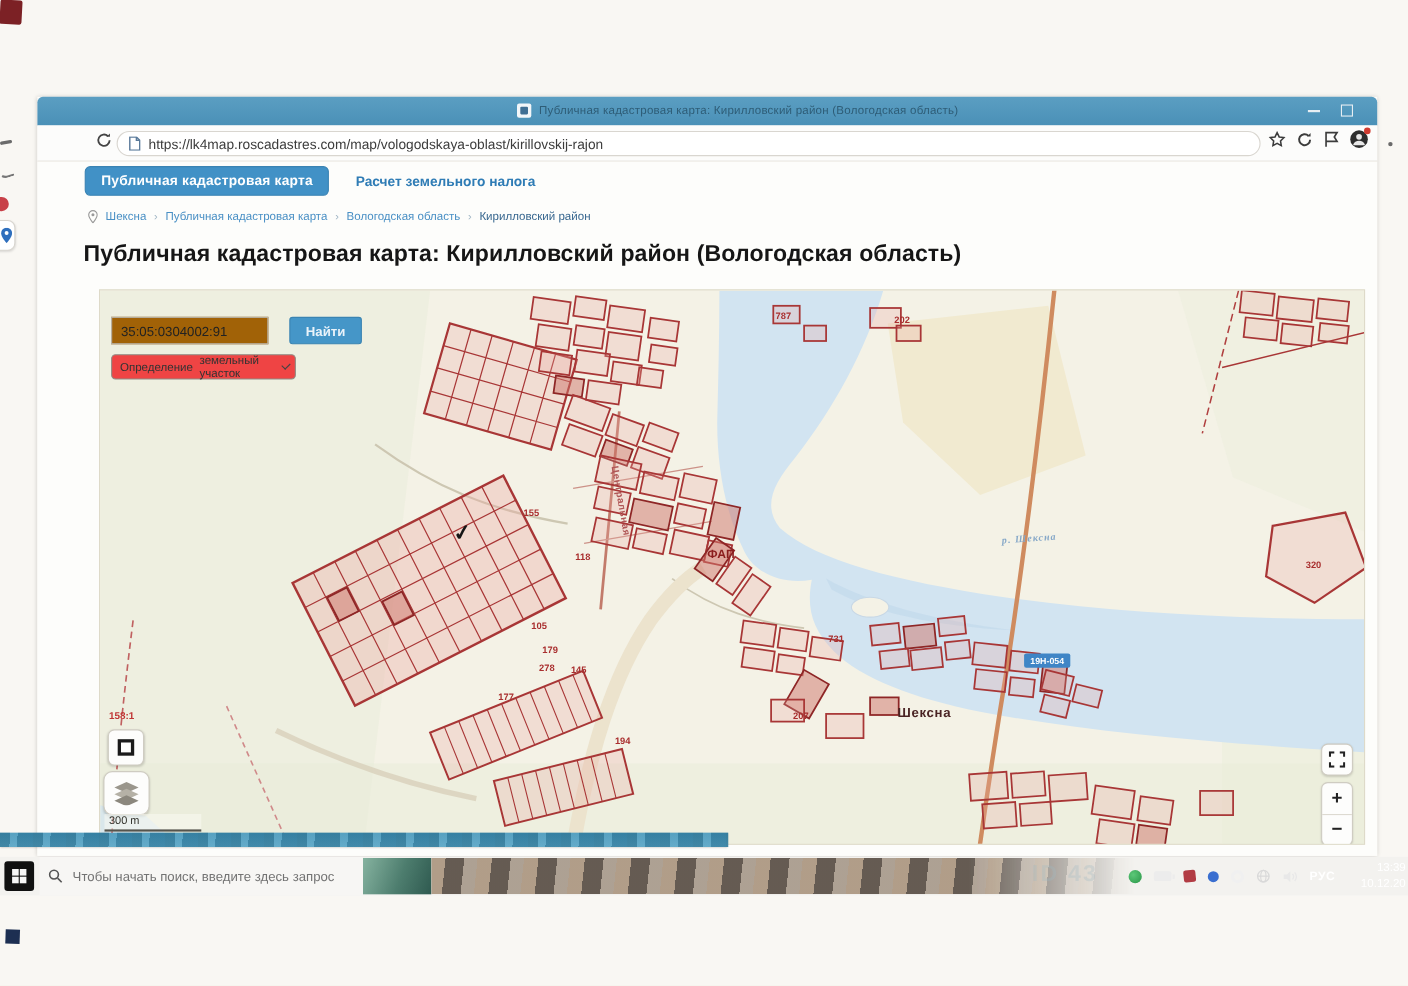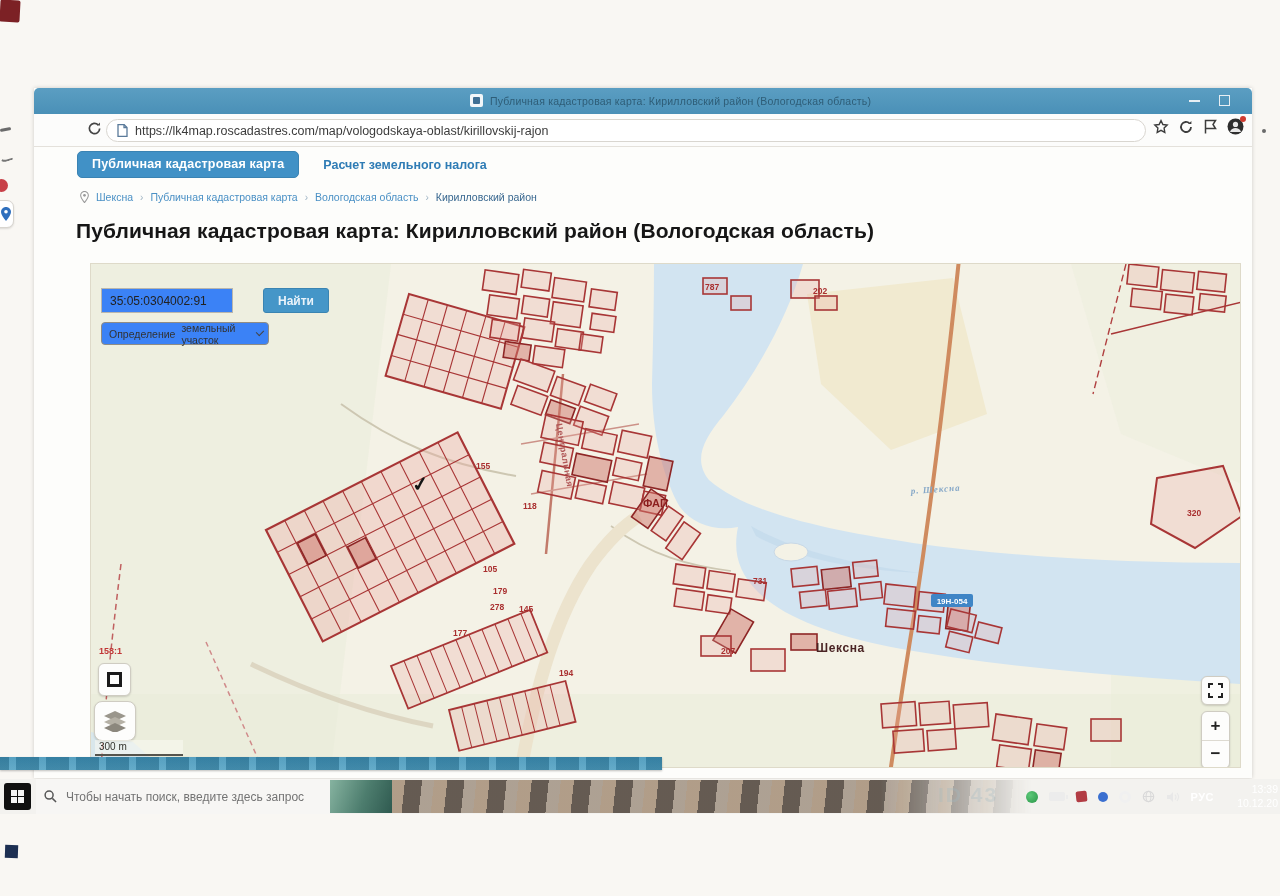--- a/index.html
+++ b/index.html
@@ -51,23 +51,23 @@
   .mapwrap svg.basemap { position:absolute; left:0; top:0; }
   .pnum { font:700 8.5px "Liberation Sans", sans-serif; fill:#a92f2f; }
   .maplabel-dark { font:700 11px "Liberation Sans", sans-serif; fill:#8b1d1d; }
   .maplabel-town { font:600 12px "Liberation Sans", sans-serif; fill:#4a2424; letter-spacing:.6px; }
   .maplabel-river { font:italic 600 9px "Liberation Serif", serif; fill:#86a8c8; letter-spacing:1px; }
   .maplabel-street { font:600 9px "Liberation Sans", sans-serif; fill:#b05656; letter-spacing:.5px; }
   .badge-txt { font:700 8px "Liberation Sans", sans-serif; fill:#fff; }
   .ref-red { font:700 9px "Liberation Sans", sans-serif; fill:#c03535; }
   .chk { font:700 20px "Liberation Sans", sans-serif; fill:#151515; }
 
-  .msearch { position:absolute; left:10px; top:24px; width:132px; height:25px; background:#3b82f6; border:1px solid #b9b6ad; font-size:12px; color:#222; padding:0 8px; }
+  .msearch { position:absolute; left:10px; top:24px; width:143px; height:25px; background:#a16207; border:1px solid #b9b6ad; font-size:12px; color:#222; padding:0 8px; }
   .mfind { position:absolute; left:172px; top:24px; width:66px; height:25px; background:#4596c8; border:1px solid #3a84b2; border-radius:3px; color:#eaf3fa; font-size:12px; font-weight:bold; display:flex; align-items:center; justify-content:center; }
-  .mdef { position:absolute; left:10px; top:58px; width:168px; height:23px; background:#3b82f6; border:1px solid #8f8c84; border-radius:4px; display:flex; align-items:center; font-size:10.5px; color:#333; padding:0 7px; gap:6px; }
+  .mdef { position:absolute; left:10px; top:58px; width:168px; height:23px; background:#ef4444; border:1px solid #8f8c84; border-radius:4px; display:flex; align-items:center; font-size:10.5px; color:#333; padding:0 7px; gap:6px; }
   .mdef .chev { margin-left:auto; width:7px; height:7px; border-right:1.6px solid #444; border-bottom:1.6px solid #444; transform:rotate(45deg) translateY(-2px); }
 
   .mbtn { position:absolute; background:#fdfdfc; border:1px solid #cfccc2; border-radius:6px; box-shadow:0 1px 2px rgba(0,0,0,.15); display:flex; align-items:center; justify-content:center; }
   .btn-extent { left:7px; top:399px; width:33px; height:33px; }
   .btn-extent i { width:15px; height:15px; border:3.5px solid #1a1a1a; display:block; }
   .btn-layers { left:3px; top:437px; width:42px; height:40px; border-radius:8px; }
   .btn-fs { left:1110px; top:412px; width:29px; height:29px; }
   .btn-zoom { left:1110px; top:447px; width:29px; height:58px; flex-direction:column; }
   .btn-zoom .z { width:100%; height:29px; display:flex; align-items:center; justify-content:center; font-size:17px; font-weight:bold; color:#222; }
   .btn-zoom .z + .z { border-top:1px solid #dddad1; }

